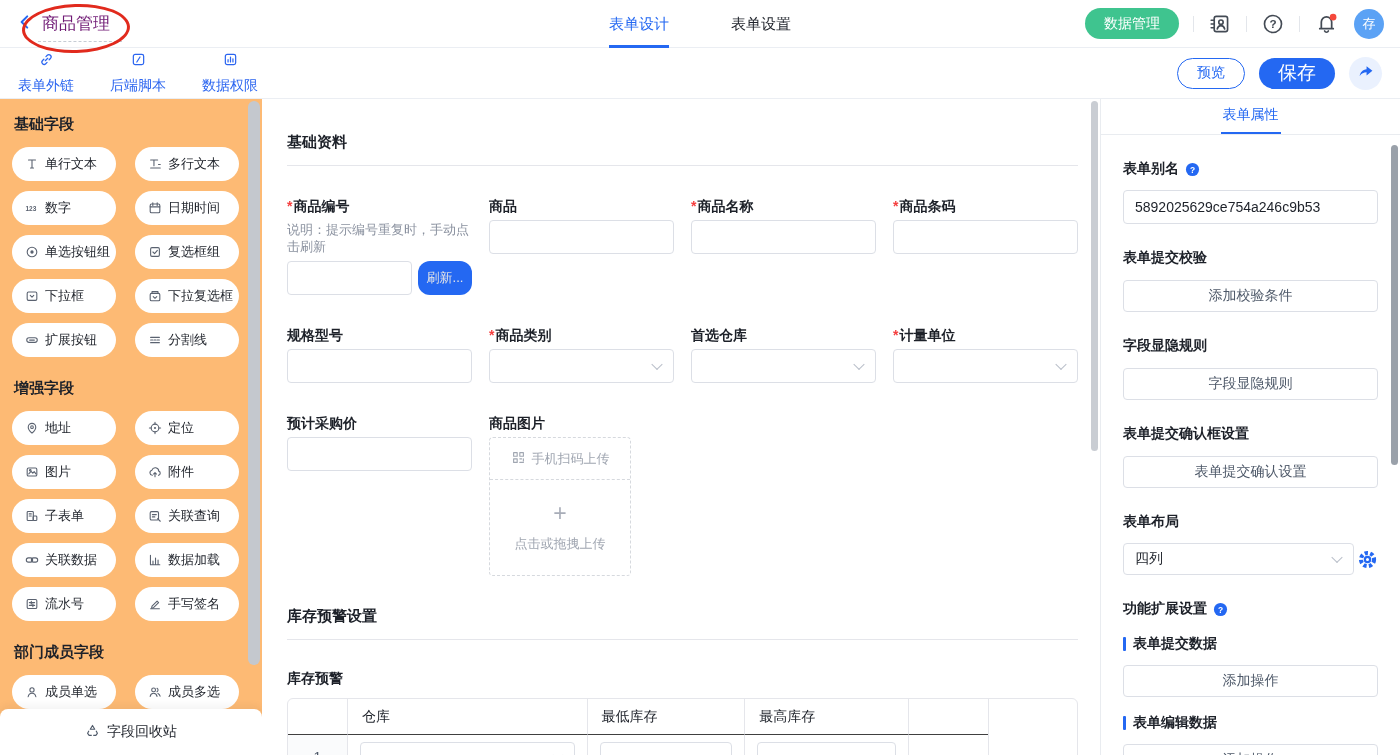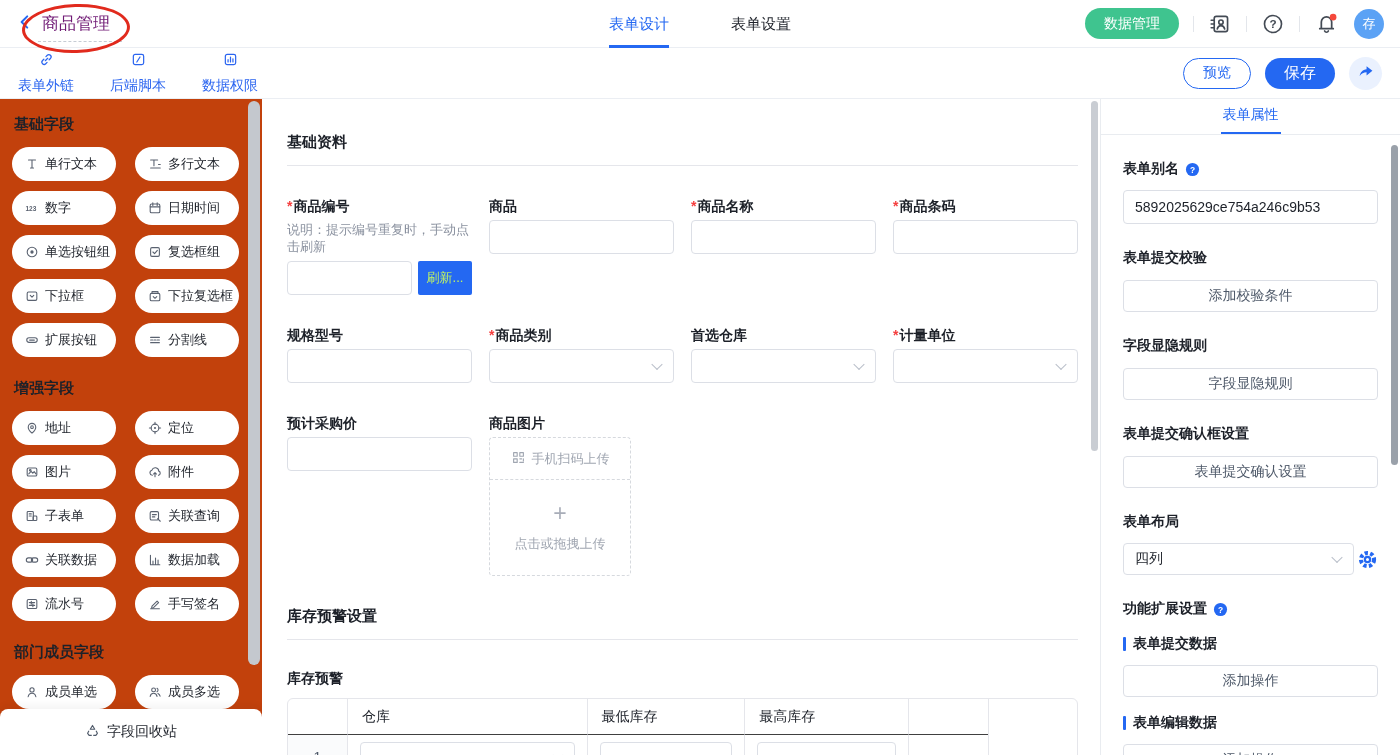--- a/index.html
+++ b/index.html
@@ -27,29 +27,29 @@
     display:flex; align-items:center; justify-content:center; margin-left:16px; cursor:pointer; }
 
   
   .toolbar { height:51px; background:#fff; border-bottom:1px solid #ebeef3; display:flex; align-items:center;
     padding:0 18px; position:relative; z-index:2; }
   .tlink { display:flex; align-items:center; gap:7px; color:#2b65f0; font-size:14px; cursor:pointer; margin-right:36px;flex-direction:column; }
   .tb-right { margin-left:auto; display:flex; align-items:center; gap:14px; }
   .btn-outline { height:31px; padding:0 19px; border:1px solid #2468f2; color:#2468f2; background:#fff;
     border-radius:16px; font-size:14px; cursor:pointer; }
   .btn-primary { height:31px; padding:0 19px; border:none; color:#fff; background:#2468f2;
-    border-radius:16px; font-size:16px; cursor:pointer; }
+    border-radius:16px; font-size:19px; cursor:pointer; }
   .btn-share { width:33px; height:33px; border-radius:50%; background:#eaf1fe; border:none;
     display:flex; align-items:center; justify-content:center; cursor:pointer; }
 
   
   .main { display:flex; height:656px; }
 
   
-  .sidebar { width:262px; background:#c2410c; position:relative; padding:16px 17px 0 12px; overflow:hidden; flex:none; }
+  .sidebar { width:262px; background:#fdba74; position:relative; padding:16px 17px 0 12px; overflow:hidden; flex:none; }
   .sb-title { font-size:15px; font-weight:bold; color:#1d2129; margin:22px 0 13px 2px; }
   .sb-title.first { margin-top:0; }
   .pill-grid { display:grid; grid-template-columns:104px 104px; column-gap:19px; row-gap:10px; }
   .pill { height:34px; background:#fff; border-radius:17px; display:flex; align-items:center;
     padding-left:13px; font-size:13px; color:#1d2129; cursor:grab; white-space:nowrap; }
   .pill .ic { display:flex; margin-right:6px; flex:none; }
   .sb-scroll { position:absolute; right:2px; top:2px; width:12px; height:564px; background:#c4c8ce; border-radius:6px; }
   .recycle-bar { position:absolute; left:0; right:0; bottom:0; height:46px; background:#fff;
     border-radius:8px 8px 0 0; box-shadow:0 -3px 8px rgba(29,33,41,.06);
     display:flex; align-items:center; justify-content:center; gap:7px; font-size:14px; color:#1d2129; cursor:pointer; }
@@ -62,21 +62,21 @@
     margin-top:30px; align-items:start; }
   .f-label { font-size:14px; font-weight:600; color:#1d2129; line-height:20px; }
   .req { color:#f53f3f; margin-right:1px; }
   .f-help { font-size:13px; color:#8a919f; line-height:17px; margin-top:5px; width:182px; }
   .ctl { height:34px; border:1px solid #dcdfe6; border-radius:4px; background:#fff; margin-top:4px; position:relative; }
   .chev::after { content:""; position:absolute; right:12px; top:50%; width:7px; height:7px;
     border-right:1.5px solid #b9bfc9; border-bottom:1.5px solid #b9bfc9;
     transform:translateY(-70%) rotate(45deg); }
   .num-row { display:flex; gap:6px; margin-top:6px; }
   .num-row .ctl { flex:none; width:125px; margin-top:0; }
-  .btn-refresh { width:56px; height:34px; background:#2468f2; color:#bef264; border:none; border-radius:2px;
+  .btn-refresh { width:56px; height:34px; background:#2468f2; color:#e5e5e5; border:none; border-radius:12px;
     font-size:13px; cursor:pointer; padding:0 4px; white-space:nowrap; overflow:hidden; }
   .upload { width:142px; margin-top:4px; border:1px dashed #d6d9de; border-radius:4px; background:#fff; }
   .upload-scan { height:42px; display:flex; align-items:center; justify-content:center; gap:6px;
     color:#a0a6b1; font-size:13px; border-bottom:1px dashed #d6d9de; cursor:pointer; }
   .upload-drop { height:95px; display:flex; flex-direction:column; align-items:center; justify-content:center;
     gap:12px; color:#a0a6b1; font-size:13px; cursor:pointer; }
   .plus { font-size:23px; color:#a8adb8; line-height:20px; font-weight:300; }
   .sub-label { font-size:14px; font-weight:600; color:#1d2129; margin-top:30px; }
   .subtable { margin-top:10px; width:791px; border:1px solid #e5e6eb; border-radius:6px; display:flex; }
   .st-grid { width:701px; border-right:1px solid #e5e6eb; }

